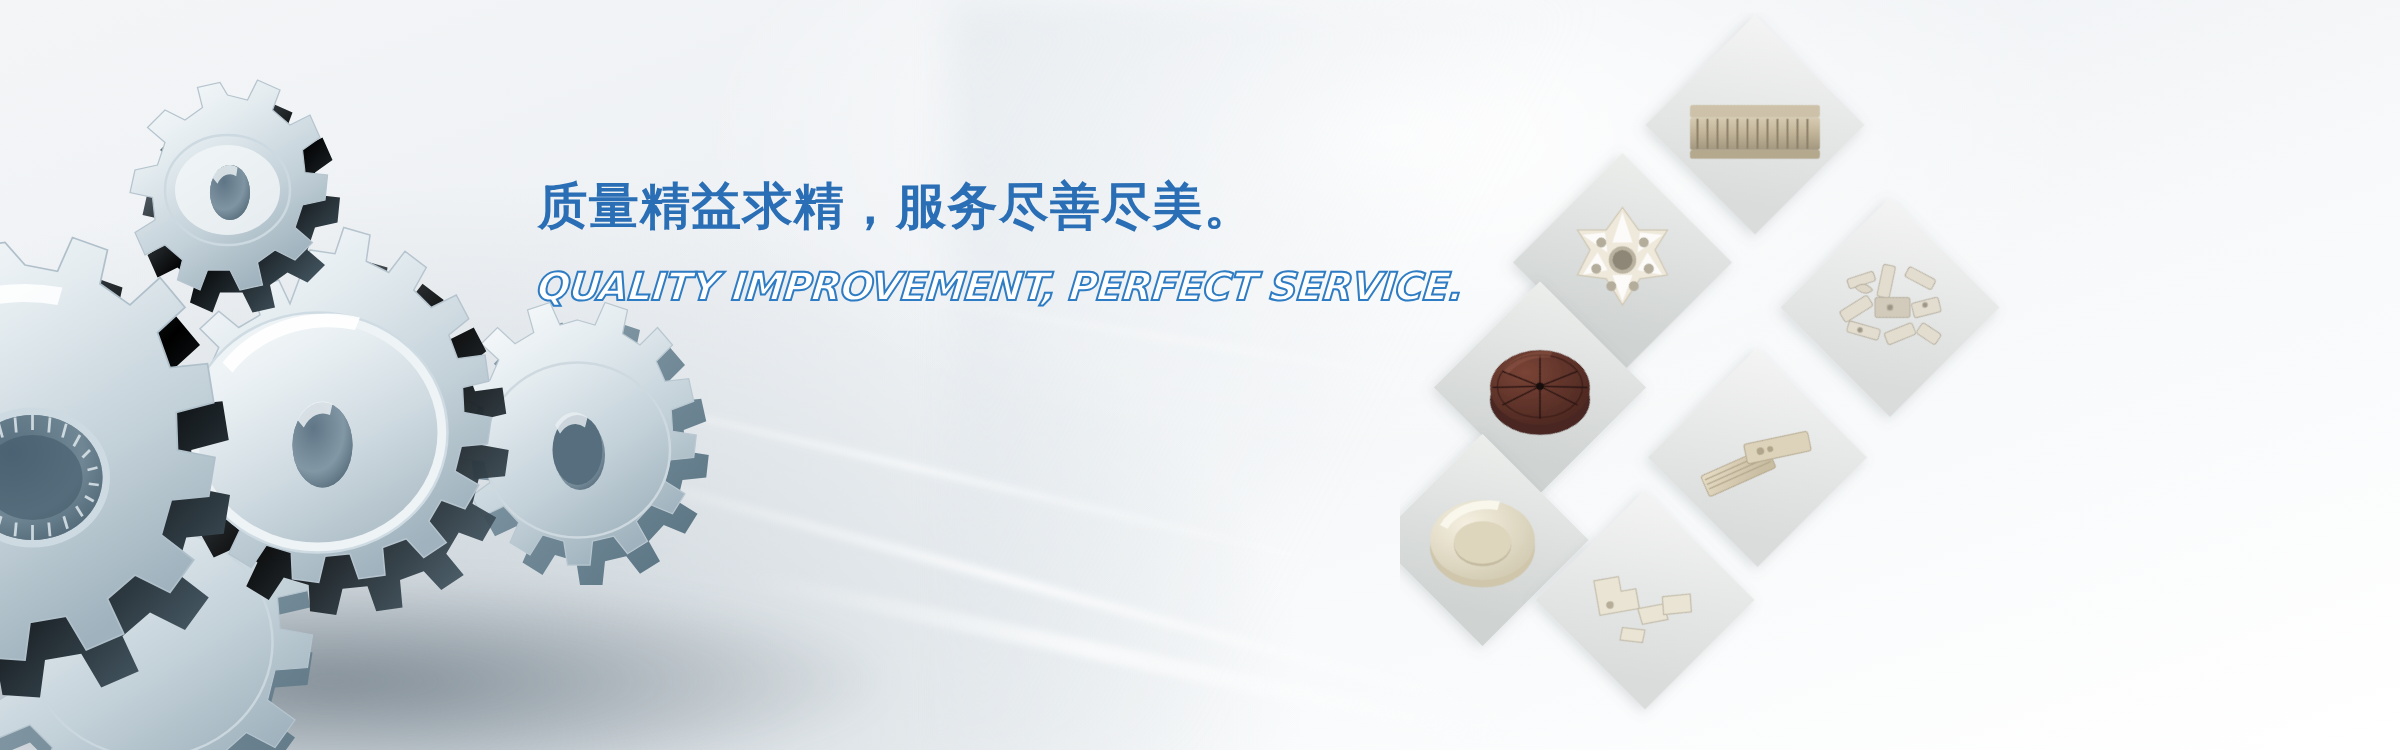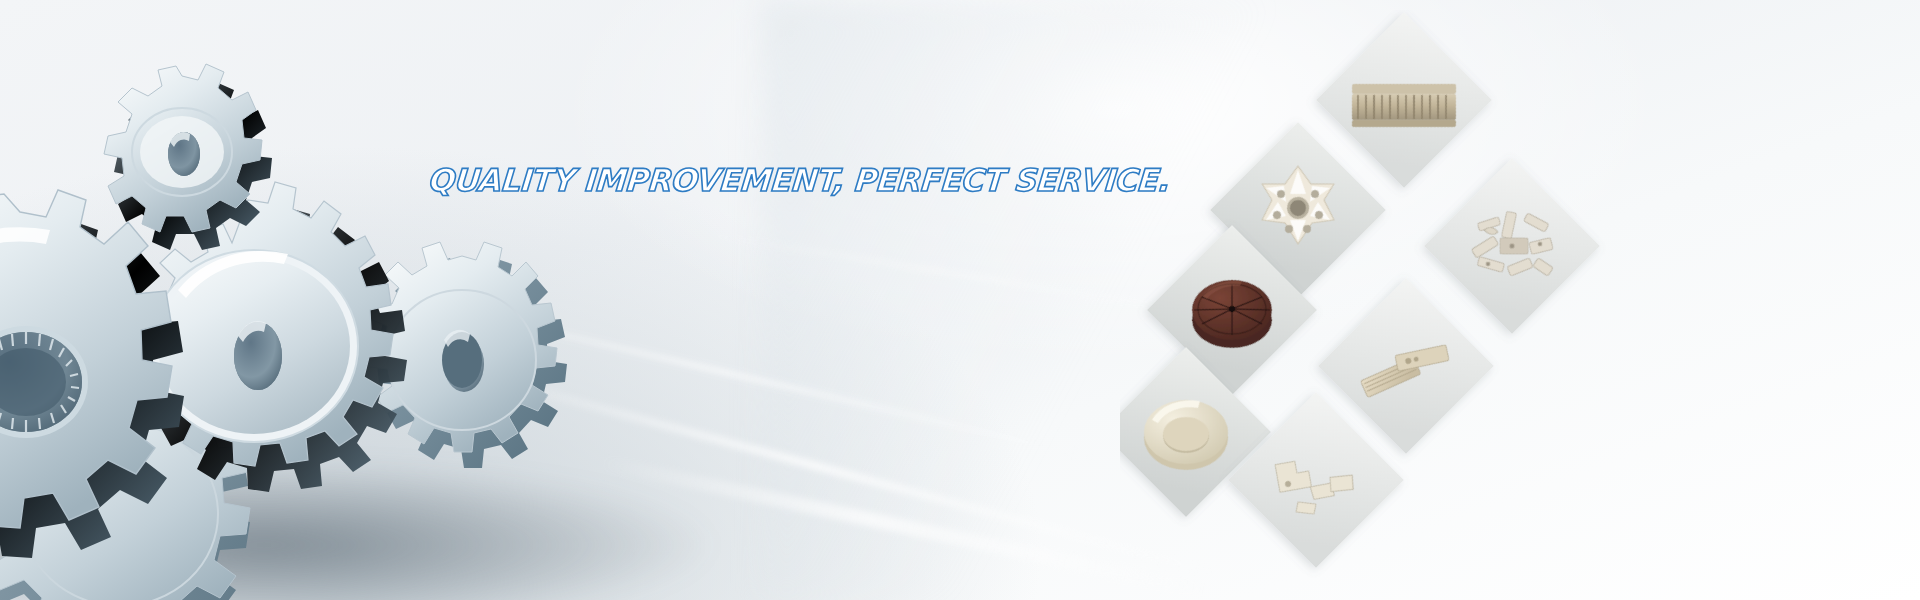--- a/index.html
+++ b/index.html
@@ -184,20 +184,21 @@
         <ellipse cx="0" cy="-6" rx="50" ry="44" fill="none" stroke="#cdd9e0" stroke-width="2"></ellipse>
         <ellipse cx="0" cy="-6" rx="42" ry="36" fill="#f2f6f8" opacity=".8"></ellipse>
         <ellipse cx="2" cy="-4" rx="16" ry="22" fill="#4e6676"></ellipse>
         <ellipse cx="2" cy="-4" rx="16" ry="22" fill="url(#hubG)" opacity=".8"></ellipse>
         <path d="M-12,-16 A16,22 0 0 1 8,-24 L7,-17 A12,17 0 0 0 -8,-11 Z" fill="#e7eef1" opacity=".85"></path>
       </g>
     </svg>
   </div>
 
   <div class="copy">
+    <div class="headline">质量精益求精，服务尽善尽美。</div>
     <div class="subline">QUALITY IMPROVEMENT, PERFECT SERVICE.</div>
   </div>
 
   <div class="collage">
     <svg width="800" height="590" viewBox="0 0 800 590" style="position:absolute;left:0;top:0;">
       <defs>
         <linearGradient id="tileBg" x1="0" y1="0" x2="0.7" y2="1">
           <stop offset="0" stop-color="#f3f4f3"></stop>
             <stop offset="1" stop-color="#d9dcdb"></stop>
         </linearGradient>

